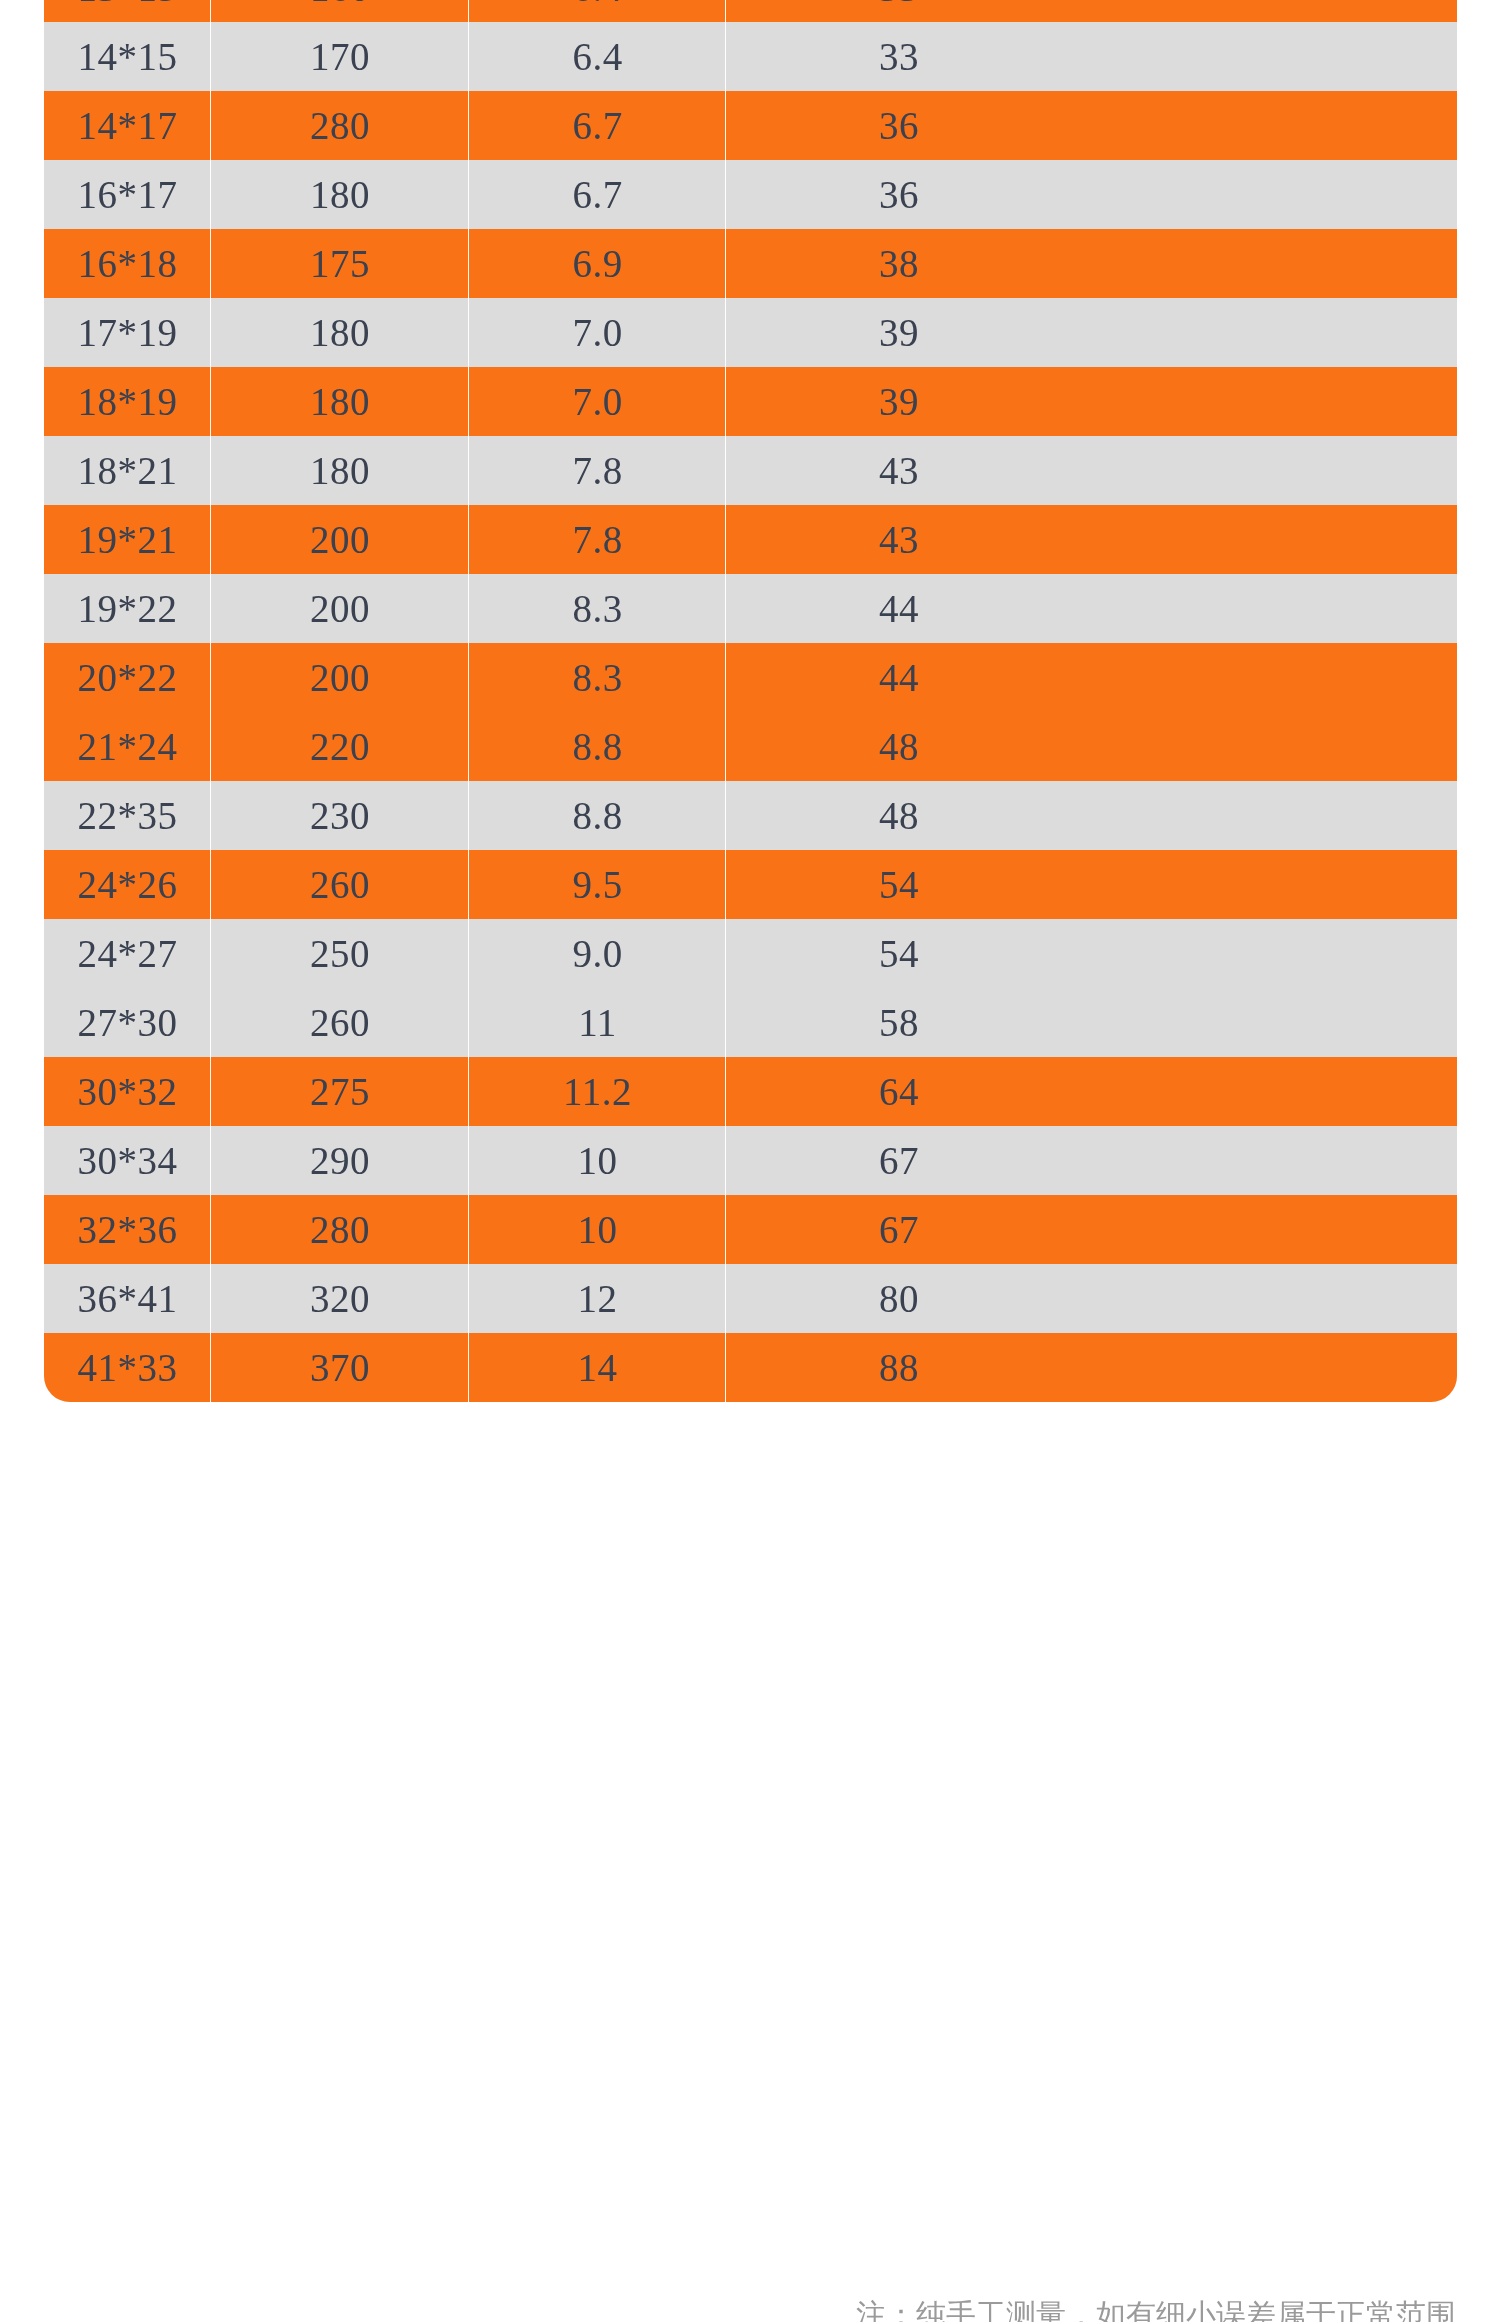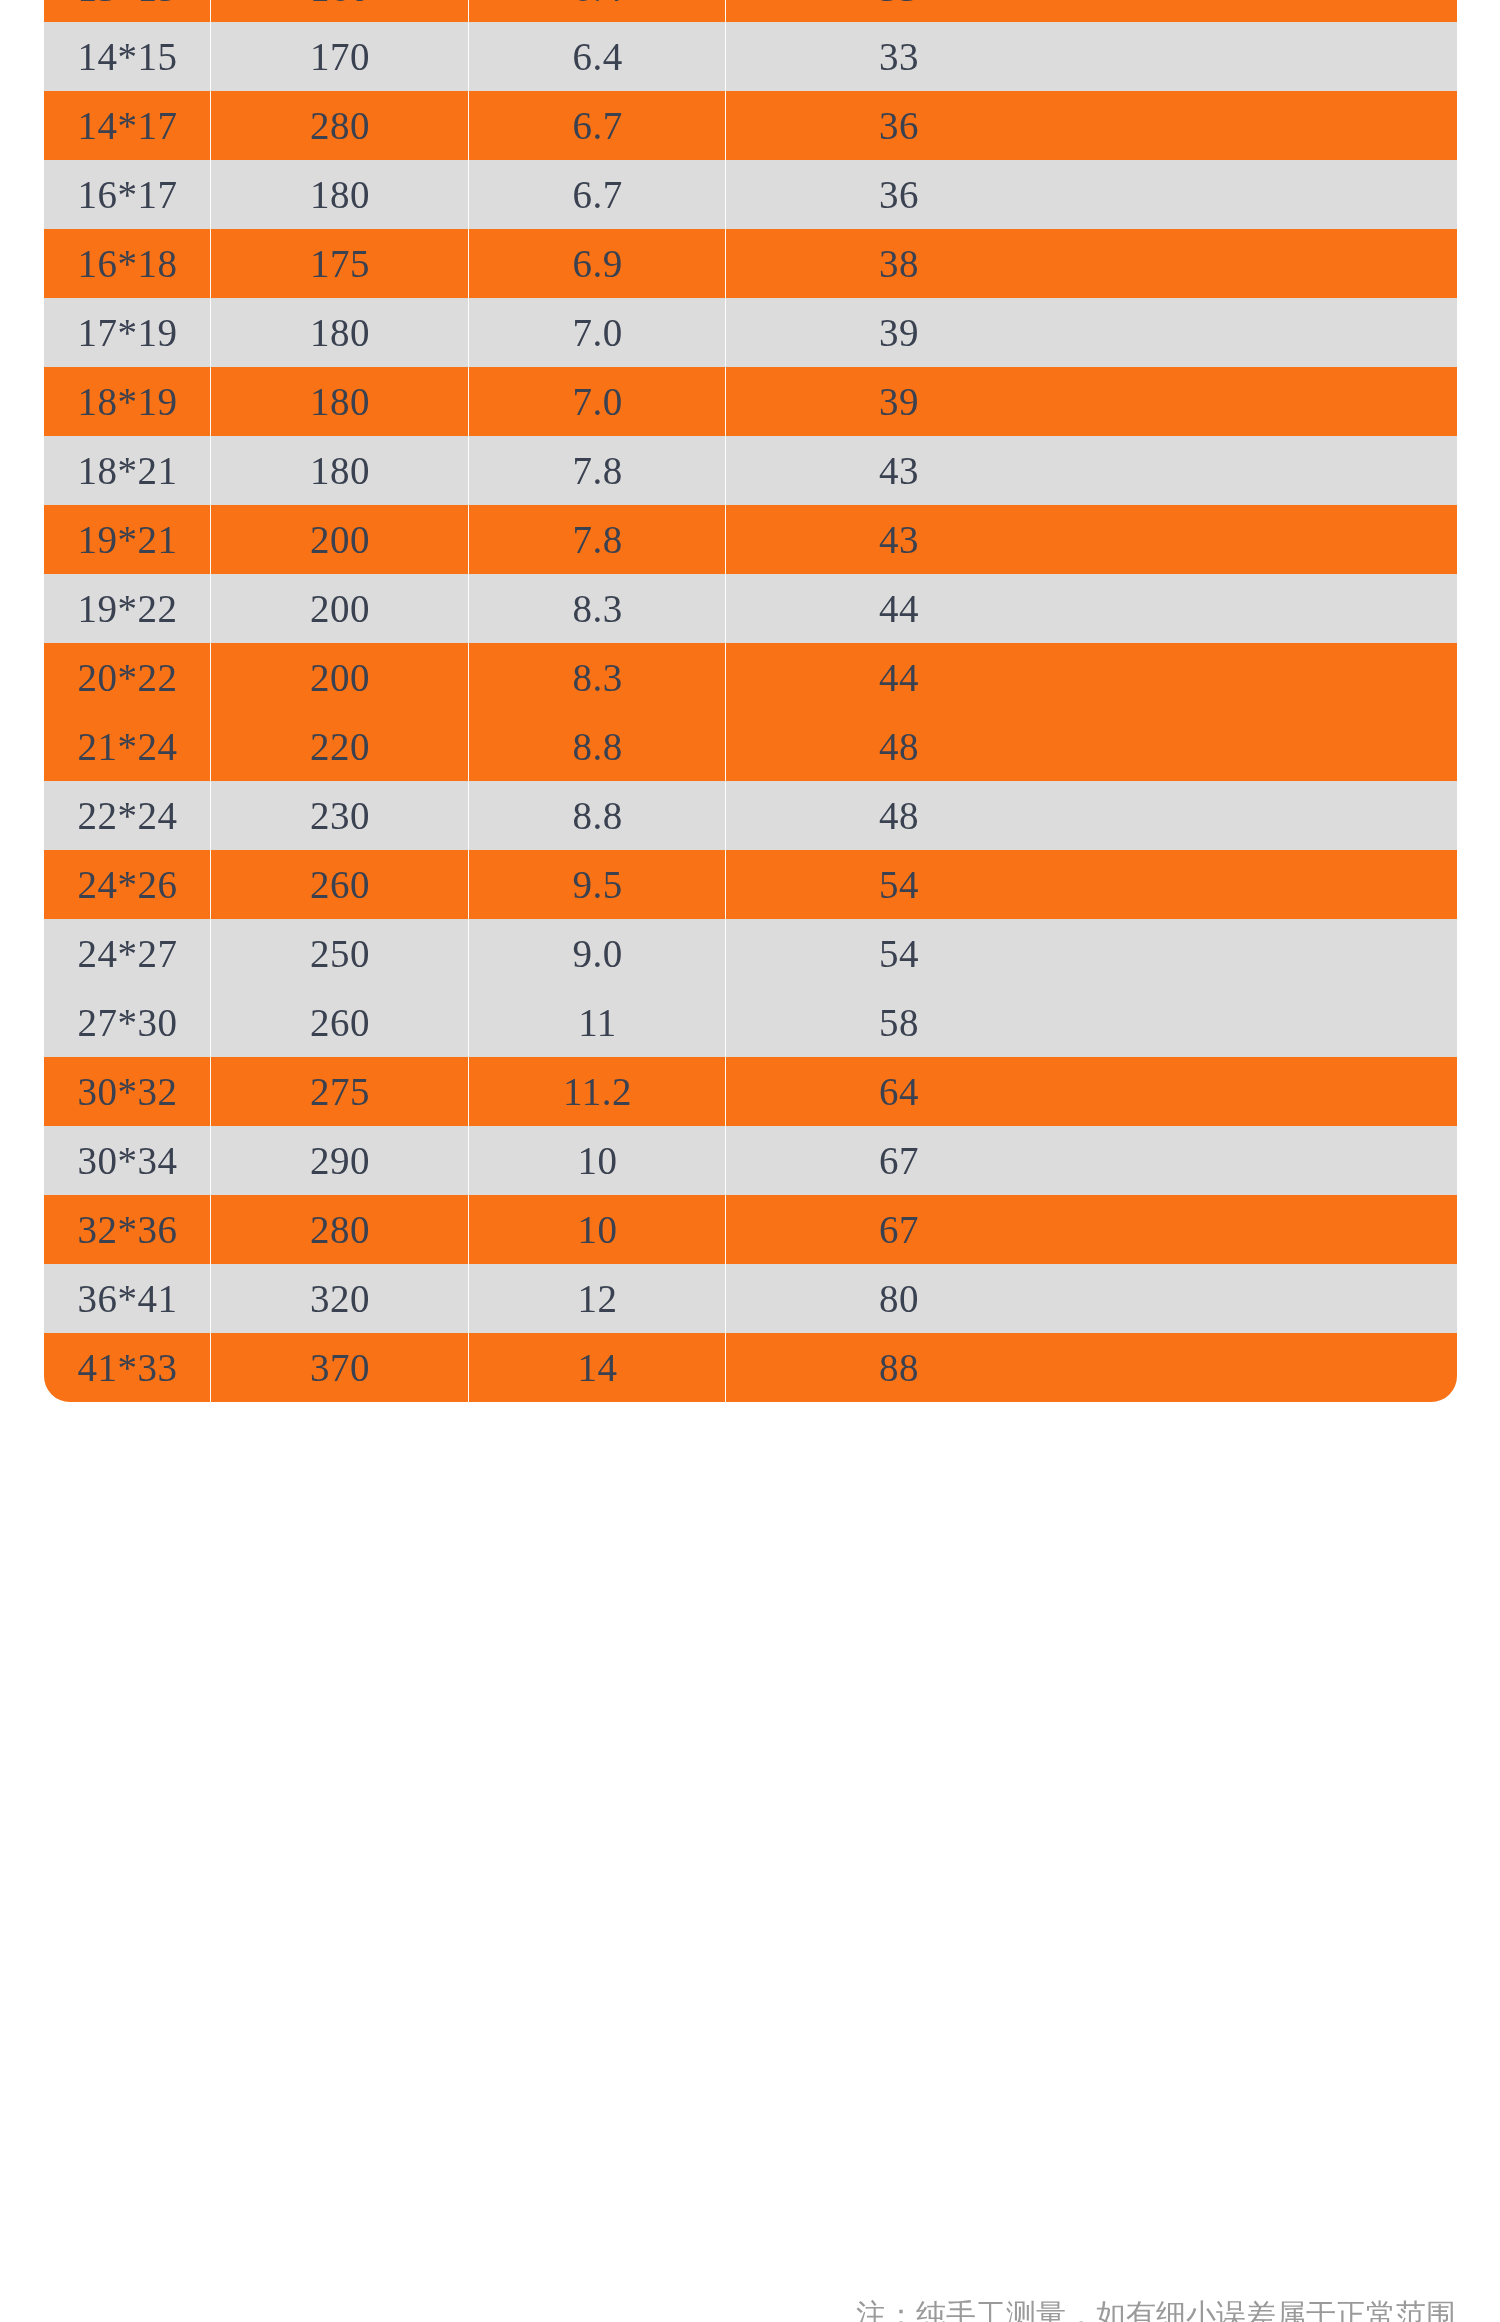--- a/index.html
+++ b/index.html
@@ -199,21 +199,21 @@
           </tr>
           <tr class="row-odd">
             <td>21*24</td>
             <td>220</td>
             <td>8.8</td>
             <td class="last-col">
               <span class="v">48</span>
             </td>
           </tr>
           <tr class="row-even">
-            <td>22*24</td>
+            <td>22*35</td>
             <td>230</td>
             <td>8.8</td>
             <td class="last-col">
               <span class="v">48</span>
             </td>
           </tr>
           <tr class="row-odd">
             <td>24*26</td>
             <td>260</td>
             <td>9.5</td>

